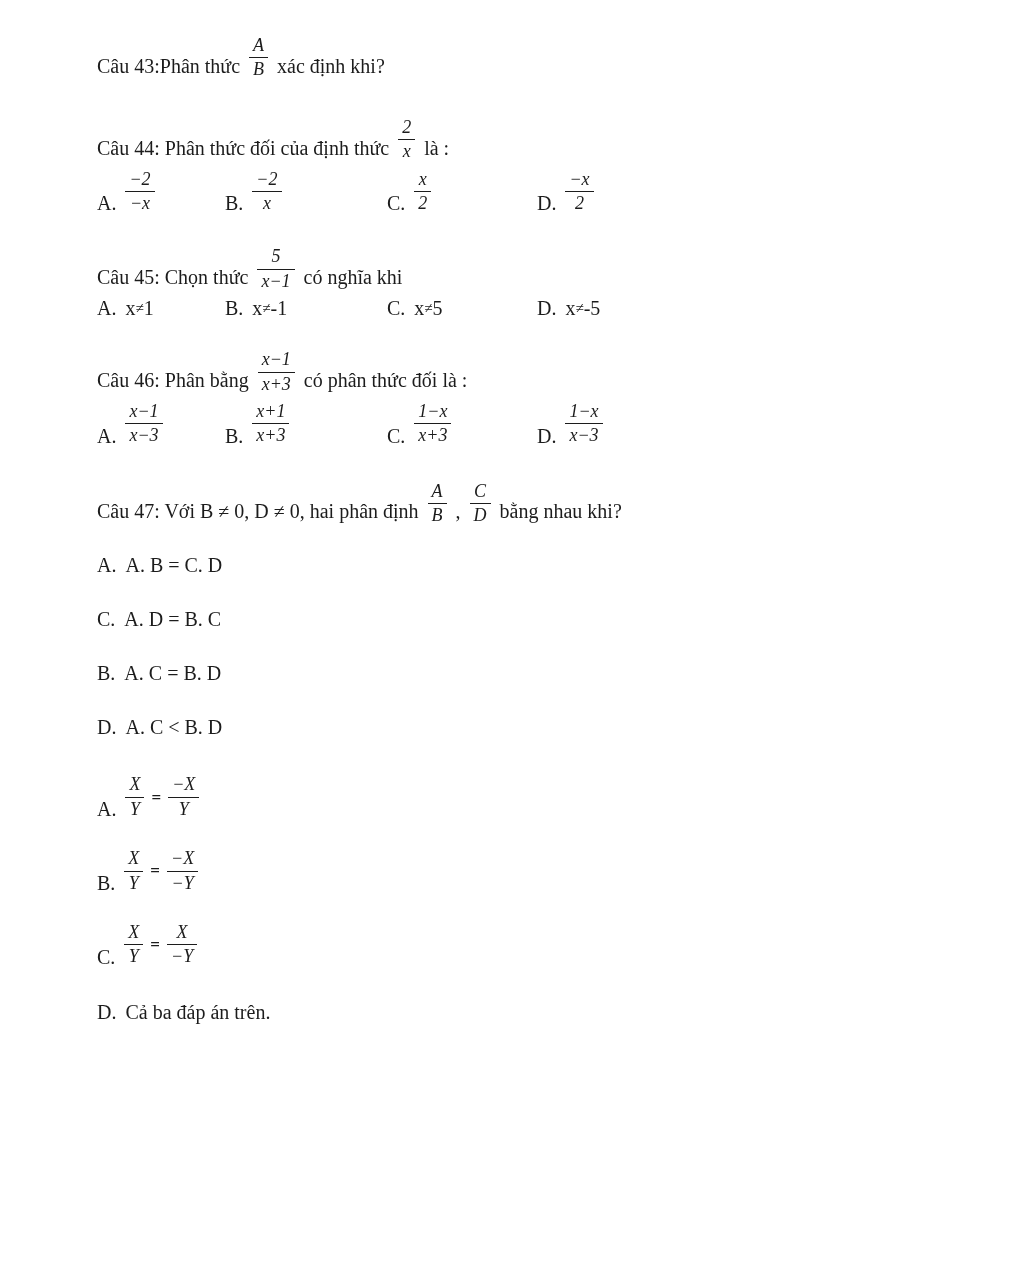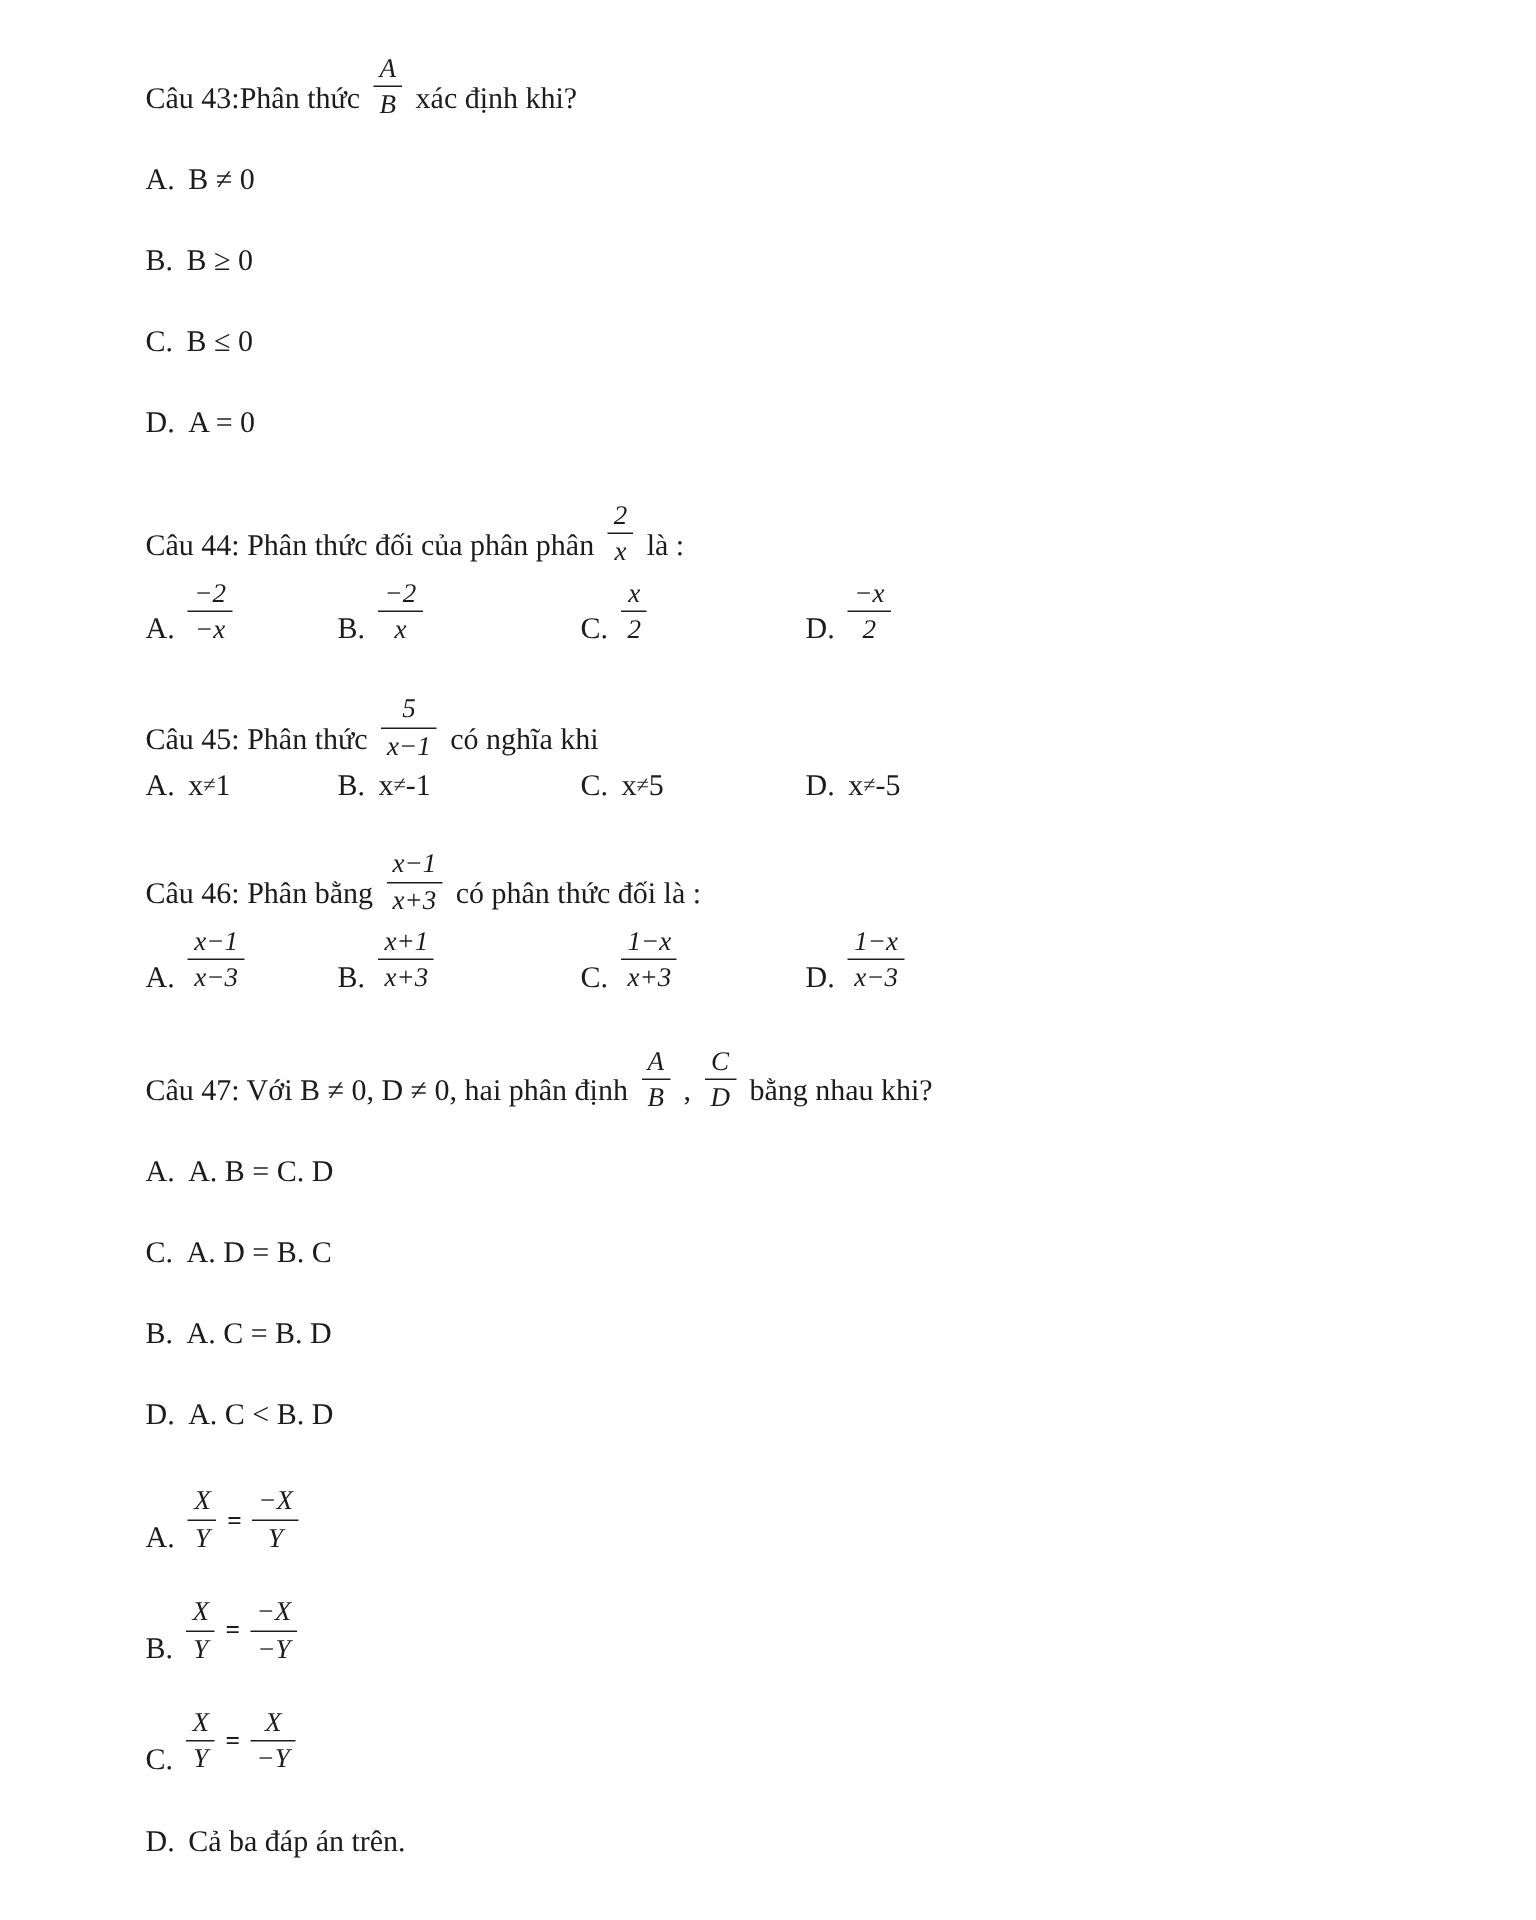--- a/index.html
+++ b/index.html
@@ -95,39 +95,25 @@
 
   <section class="sec-43">
     <div class="qline">
       <span>Câu 43:Phân thức</span>
       <span class="frac">
         <span class="num">A</span>
         <span class="den">B</span>
       </span>
       <span>xác định khi?</span>
     </div>
-    <div class="opts-col">
-      <div class="opt">
-        <span class="opt-letter">A.</span><span>B ≠ 0</span>
-      </div>
-      <div class="opt">
-        <span class="opt-letter">B.</span><span>B ≥ 0</span>
-      </div>
-      <div class="opt">
-        <span class="opt-letter">C.</span><span>B ≤ 0</span>
-      </div>
-      <div class="opt">
-        <span class="opt-letter">D.</span><span>A = 0</span>
-      </div>
-    </div>
   </section>
 
   <section class="sec-44">
     <div class="qline">
-      <span>Câu 44:  Phân thức đối của phân phân</span>
+      <span>Câu 44:  Phân thức đối của định thức</span>
       <span class="frac">
         <span class="num">2</span>
         <span class="den">x</span>
       </span>
       <span>là :</span>
     </div>
     <div class="opts-row">
       <div class="cell c1">
         <span class="opt-letter">A.</span>
         <span class="frac">
@@ -154,21 +140,21 @@
         <span class="frac">
           <span class="num">−x</span>
           <span class="den">2</span>
         </span>
       </div>
     </div>
   </section>
 
   <section class="sec-45">
     <div class="qline">
-      <span>Câu 45: Phân thức</span>
+      <span>Câu 45: Chọn thức</span>
       <span class="frac">
         <span class="num">5</span>
         <span class="den">x−1</span>
       </span>
       <span>có nghĩa khi</span>
     </div>
     <div class="opts-row">
       <div class="cell c1">
         <span class="opt-letter">A.</span>
           <span>x</span>

